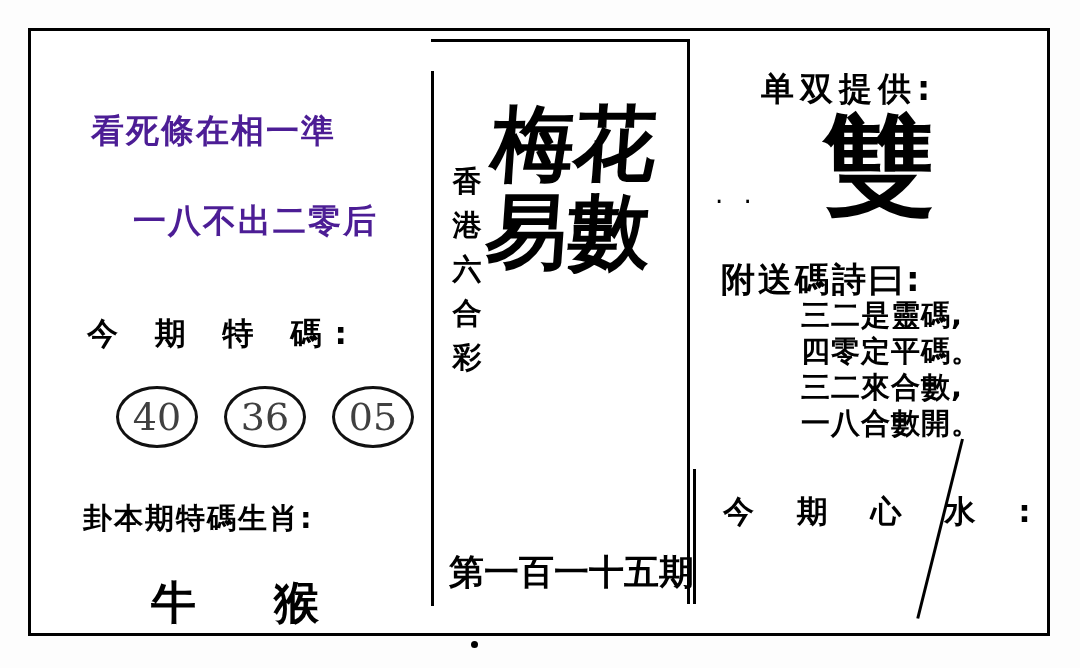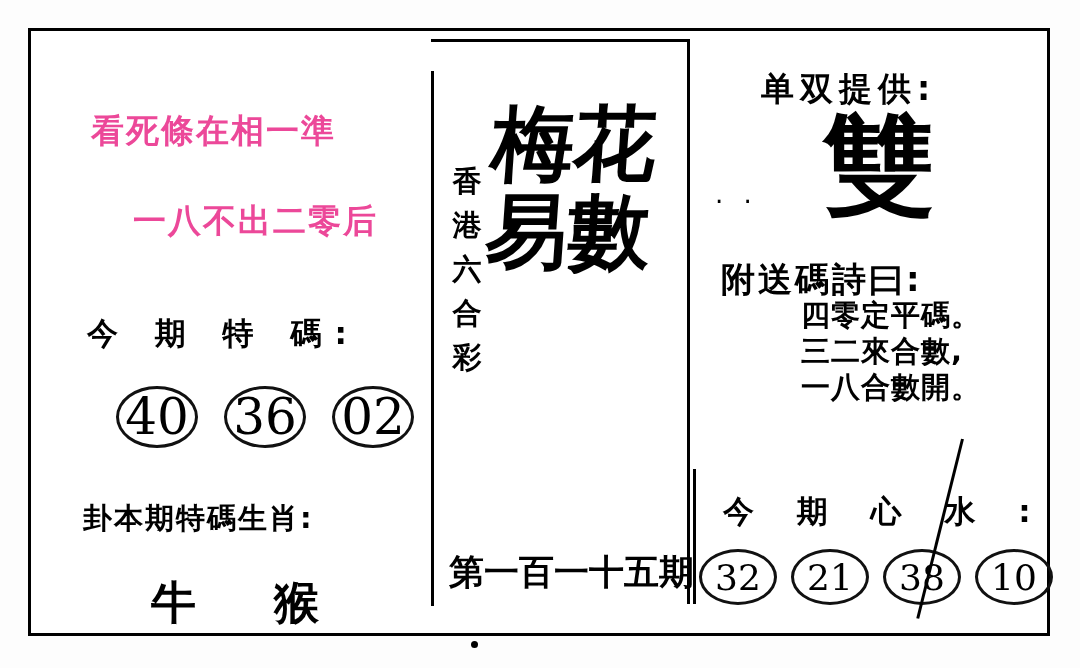--- a/index.html
+++ b/index.html
@@ -38,21 +38,21 @@
     left: 30px;
     top: 30px;
     width: 380px;
     height: 560px;
   }
   .slogan {
     font-family: "DejaVu Sans", sans-serif;
     font-weight: bold;
     font-size: 33px;
     letter-spacing: 2px;
-    color: #ec4899;
+    color: #4c1d95;
     white-space: nowrap;
   }
   .slogan-1 { position: absolute; left: 30px; top: 48px; }
   .slogan-2 { position: absolute; left: 72px; top: 138px; }
 
   .label-tema {
     position: absolute;
     left: 26px;
     top: 252px;
     font-size: 31px;
@@ -69,23 +69,23 @@
     gap: 26px;
   }
   .ball {
     width: 82px;
     height: 62px;
     border: 3px solid #111;
     border-radius: 50%;
     display: flex;
     align-items: center;
     justify-content: center;
-    font-size: 50px;
+    font-size: 38px;
     font-family: "DejaVu Serif", serif;
-    color: #000000;
+    color: #404040;
     box-sizing: border-box;
   }
 
   .label-shengxiao {
     position: absolute;
     left: 22px;
     top: 438px;
     font-size: 29px;
     font-weight: bold;
     letter-spacing: 2px;
@@ -291,21 +291,21 @@
 
     <div class="left-col">
       <div class="slogan slogan-1">看死條在相一準</div>
       <div class="slogan slogan-2">一八不出二零后</div>
 
       <div class="label-tema">今 期 特 碼:</div>
 
       <div class="ball-row">
         <div class="ball">40</div>
         <div class="ball">36</div>
-        <div class="ball">02</div>
+        <div class="ball">05</div>
       </div>
 
       <div class="label-shengxiao">卦本期特碼生肖:</div>
       <div class="zodiac-row">
         <div>牛</div>
         <div>猴</div>
       </div>
     </div>
 
     <div class="mid-col">
@@ -329,33 +329,28 @@
       <div class="issue">第一百一十五期</div>
     </div>
 
     <div class="right-col">
       <div class="right-title">单双提供:</div>
       <div class="dots">· ·</div>
       <div class="big-char">雙</div>
 
       <div class="poem-title">附送碼詩曰:</div>
       <div class="poem">
+        <span>三二是靈碼,</span>
         <span>四零定平碼。</span>
         <span>三二來合數,</span>
         <span>一八合數開。</span>
       </div>
 
       <div class="label-xinshui">今 期 心 水 :</div>
 
-      <div class="right-ball-row">
-        <div class="ball-sm">32</div>
-        <div class="ball-sm">21</div>
-        <div class="ball-sm">38</div>
-        <div class="ball-sm">10</div>
-      </div>
 
       <div class="slash"></div>
       <div class="right-divider"></div>
     </div>
 
     <div class="stray-dot"></div>
   </div>
 </div>
 
 </body></html>

